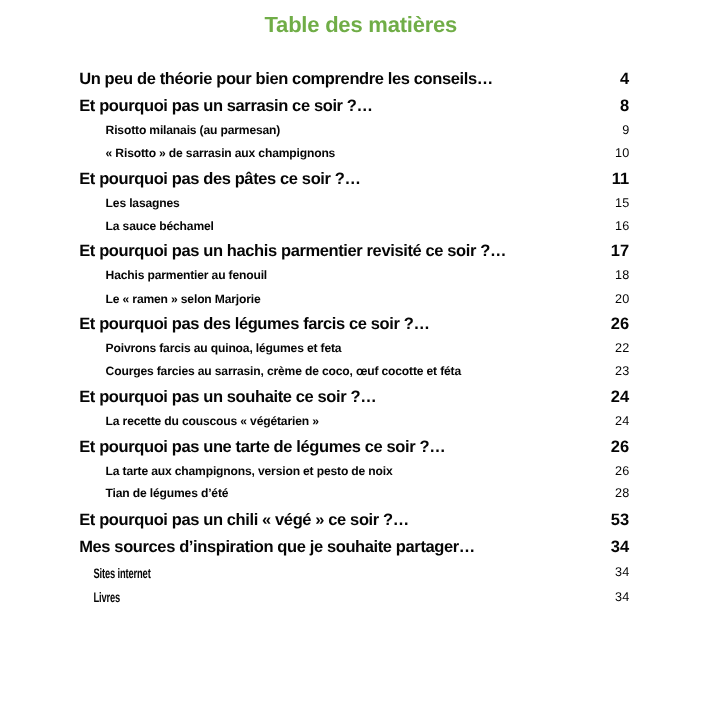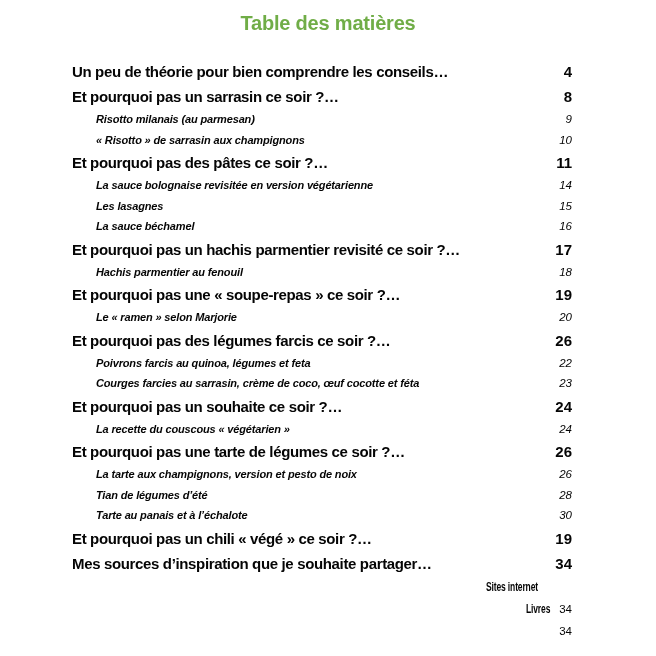--- a/index.html
+++ b/index.html
@@ -15,44 +15,42 @@
     text-align:center;
     font-size:20px;
     font-weight:bold;
     letter-spacing:-0.2px;
   }
   .toc {
     margin:24px 84px 0 72px;
   }
   .row {
     display:flex;
-    align-items:flex-end;
+    align-items:center;
     cursor:pointer;
   }
   .row .label { flex:1 1 auto; padding-right:10px; }
   .row .page  { flex:0 0 auto; white-space:nowrap; text-align:right; }
   .lvl1 {
     height:25px; line-height:25px;
     font-size:15px; font-weight:bold;
     letter-spacing:-0.35px;
   }
   .lvl1 .page { font-size:15px; letter-spacing:0; }
   .lvl2 {
     height:20.5px; line-height:20.5px;
     font-size:11px; font-weight:bold;
     padding-left:24px;
     letter-spacing:-0.15px;
-    font-style:italic;
   }
   .lvl2 .page { font-weight:normal; font-size:11.5px; letter-spacing:0; }
   .lvl3 {
     height:22px; line-height:22px;
     font-size:12.5px; font-weight:bold;
     padding-left:13px;
-    flex-direction:column;
   }
   .lvl3 .label {
     display:inline-block;
     transform:scaleX(0.68);
     transform-origin:0 50%;
     letter-spacing:-0.2px;
   }
   .lvl3 .page { font-weight:normal; font-size:11.5px; }
 </style>
 </head>
@@ -80,24 +78,20 @@
     <span class="label">« Risotto » de sarrasin aux champignons</span>
     <span class="page">10</span>
   </div>
 
   <div class="row lvl1">
     <span class="label">Et pourquoi pas des pâtes ce soir ?…</span>
     <span class="page">11</span>
   </div>
 
 
-  <div class="row lvl2">
-    <span class="label">La sauce bolognaise revisitée en version végétarienne</span>
-    <span class="page">14</span>
-  </div>
 
   <div class="row lvl2">
     <span class="label">Les lasagnes</span>
     <span class="page">15</span>
   </div>
 
   <div class="row lvl2">
     <span class="label">La sauce béchamel</span>
     <span class="page">16</span>
   </div>
@@ -105,24 +99,20 @@
   <div class="row lvl1">
     <span class="label">Et pourquoi pas un hachis parmentier revisité ce soir ?…</span>
     <span class="page">17</span>
   </div>
 
   <div class="row lvl2">
     <span class="label">Hachis parmentier au fenouil</span>
     <span class="page">18</span>
   </div>
 
-  <div class="row lvl1">
-    <span class="label">Et pourquoi pas une « soupe-repas » ce soir ?…</span>
-    <span class="page">19</span>
-  </div>
 
   <div class="row lvl2">
     <span class="label">Le « ramen » selon Marjorie</span>
     <span class="page">20</span>
   </div>
 
   <div class="row lvl1">
     <span class="label">Et pourquoi pas des légumes farcis ce soir ?…</span>
     <span class="page">26</span>
   </div>
@@ -155,28 +145,24 @@
   <div class="row lvl2">
     <span class="label">La tarte aux champignons, version et pesto de noix</span>
     <span class="page">26</span>
   </div>
 
   <div class="row lvl2">
     <span class="label">Tian de légumes d’été</span>
     <span class="page">28</span>
   </div>
 
-  <div class="row lvl2">
-    <span class="label">Tarte au panais et à l’échalote</span>
-    <span class="page">30</span>
-  </div>
 
   <div class="row lvl1">
     <span class="label">Et pourquoi pas un chili « végé » ce soir ?…</span>
-    <span class="page">19</span>
+    <span class="page">53</span>
   </div>
 
   <div class="row lvl1">
     <span class="label">Mes sources d’inspiration que je souhaite partager…</span>
     <span class="page">34</span>
   </div>
 
   <div class="row lvl3">
     <span class="label">Sites internet</span>
     <span class="page">34</span>

